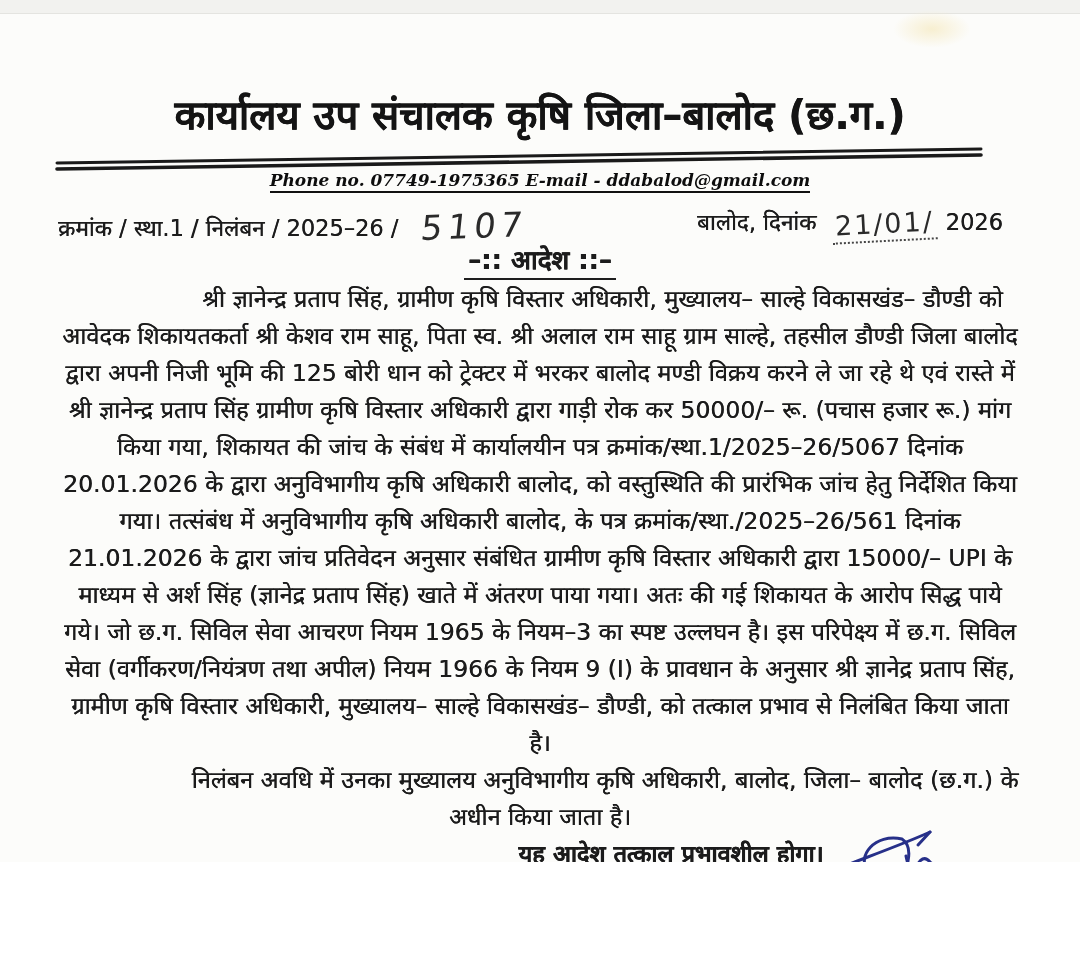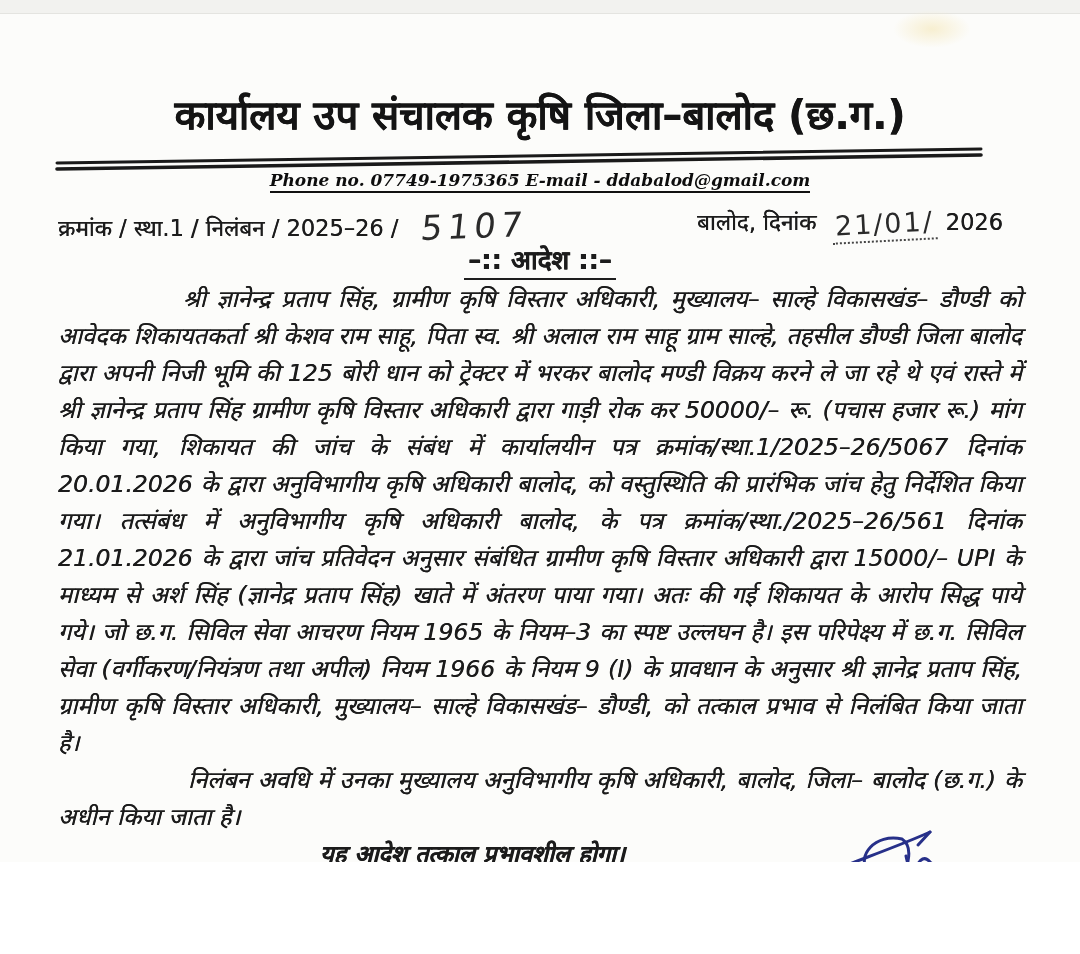--- a/index.html
+++ b/index.html
@@ -21,22 +21,22 @@
   .ref-left{position:absolute;left:58px;top:206px;font-size:22.5px;white-space:nowrap;}
   .hand-number{display:inline-block;font-size:34px;font-weight:400;letter-spacing:5px;color:#2a2a2a;
     transform:rotate(-2deg) skewX(-8deg);margin-left:16px;vertical-align:-2px;text-shadow:none;}
   .date-line{position:absolute;left:697px;top:206px;font-size:22.5px;white-space:nowrap;}
   .hand-date{display:inline-block;font-size:27px;font-weight:400;letter-spacing:2px;color:#2a2a2a;
     transform:rotate(-3deg);border-bottom:2px dotted #454545;padding:0 3px 1px 3px;margin:0 2px 0 8px;
     vertical-align:-3px;text-shadow:none;}
   .order-heading{position:absolute;top:241px;left:0;width:100%;text-align:center;}
   .order-heading span{font-size:26px;font-weight:700;border-bottom:2px solid #1e1e1e;padding:0 4px 3px 4px;}
   .body-text{position:absolute;left:58px;top:281px;width:964px;
-    font-size:23.5px;line-height:37px;text-align:justify;color:#1b1b1b;font-style:italic;}
-  .body-text p{margin:0;}
+    font-size:23.5px;line-height:37px;text-align:justify;color:#1b1b1b;}
+  .body-text p{margin:0;text-align:center;}
   .p1{text-indent:125px;}
   .p2{text-indent:130px;}
   .closing{font-weight:700;text-align:left;text-indent:262px;}
   .overlay{position:absolute;left:0;top:0;width:1080px;height:954px;pointer-events:none;}
   .sig-designation{position:absolute;left:762px;top:883px;width:200px;text-align:center;
     font-size:22px;color:#161616;white-space:nowrap;}
   .sig-district{position:absolute;left:803px;top:916px;font-size:34px;color:#0f172a;white-space:nowrap;}
 </style>
 </head>
 <body>

